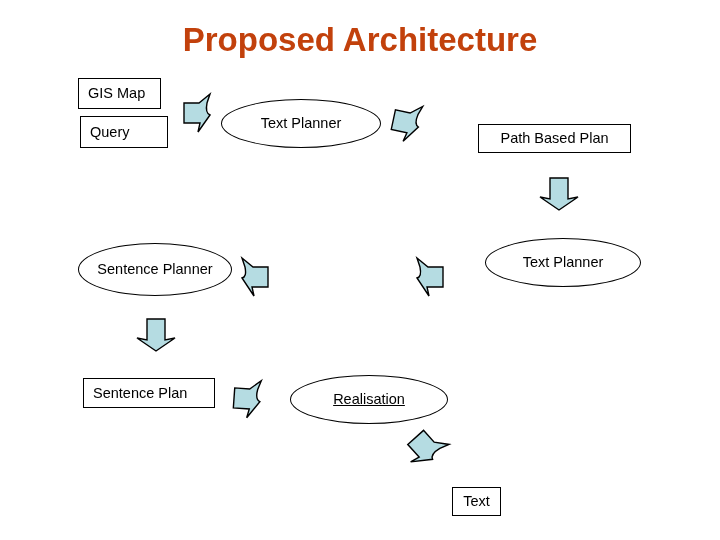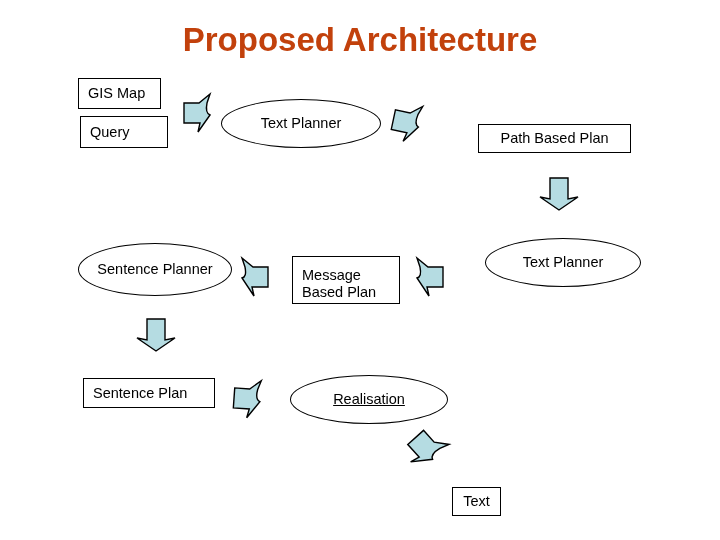--- a/index.html
+++ b/index.html
@@ -98,26 +98,20 @@
   </div>
 
   <div class="node rect center" id="n-path-based-plan" style="left: 478px; top: 124px; width: 153px; height: 29px; justify-content: center;">
     <span>Path Based Plan</span>
   </div>
 
   <div class="node ellipse" id="n-sentence-planner" style="left: 78px; top: 243px; width: 154px; height: 53px;">
     <span>Sentence Planner</span>
   </div>
 
-  <div class="node rect" id="n-message-based-plan" style="left: 292px; top: 256px; width: 108px; height: 48px;">
-    <span class="multiline">
-      <span class="ln">Message</span>
-      <span class="ln">Based Plan</span>
-    </span>
-  </div>
 
   <div class="node ellipse" id="n-text-planner" style="left: 485px; top: 238px; width: 156px; height: 49px;">
     <span>Text Planner</span>
   </div>
 
   <div class="node rect" id="n-sentence-plan" style="left: 83px; top: 378px; width: 132px; height: 30px;">
     <span>Sentence Plan</span>
   </div>
 
   <div class="node ellipse" id="n-realisation" style="left: 290px; top: 375px; width: 158px; height: 49px; text-decoration: underline;">

